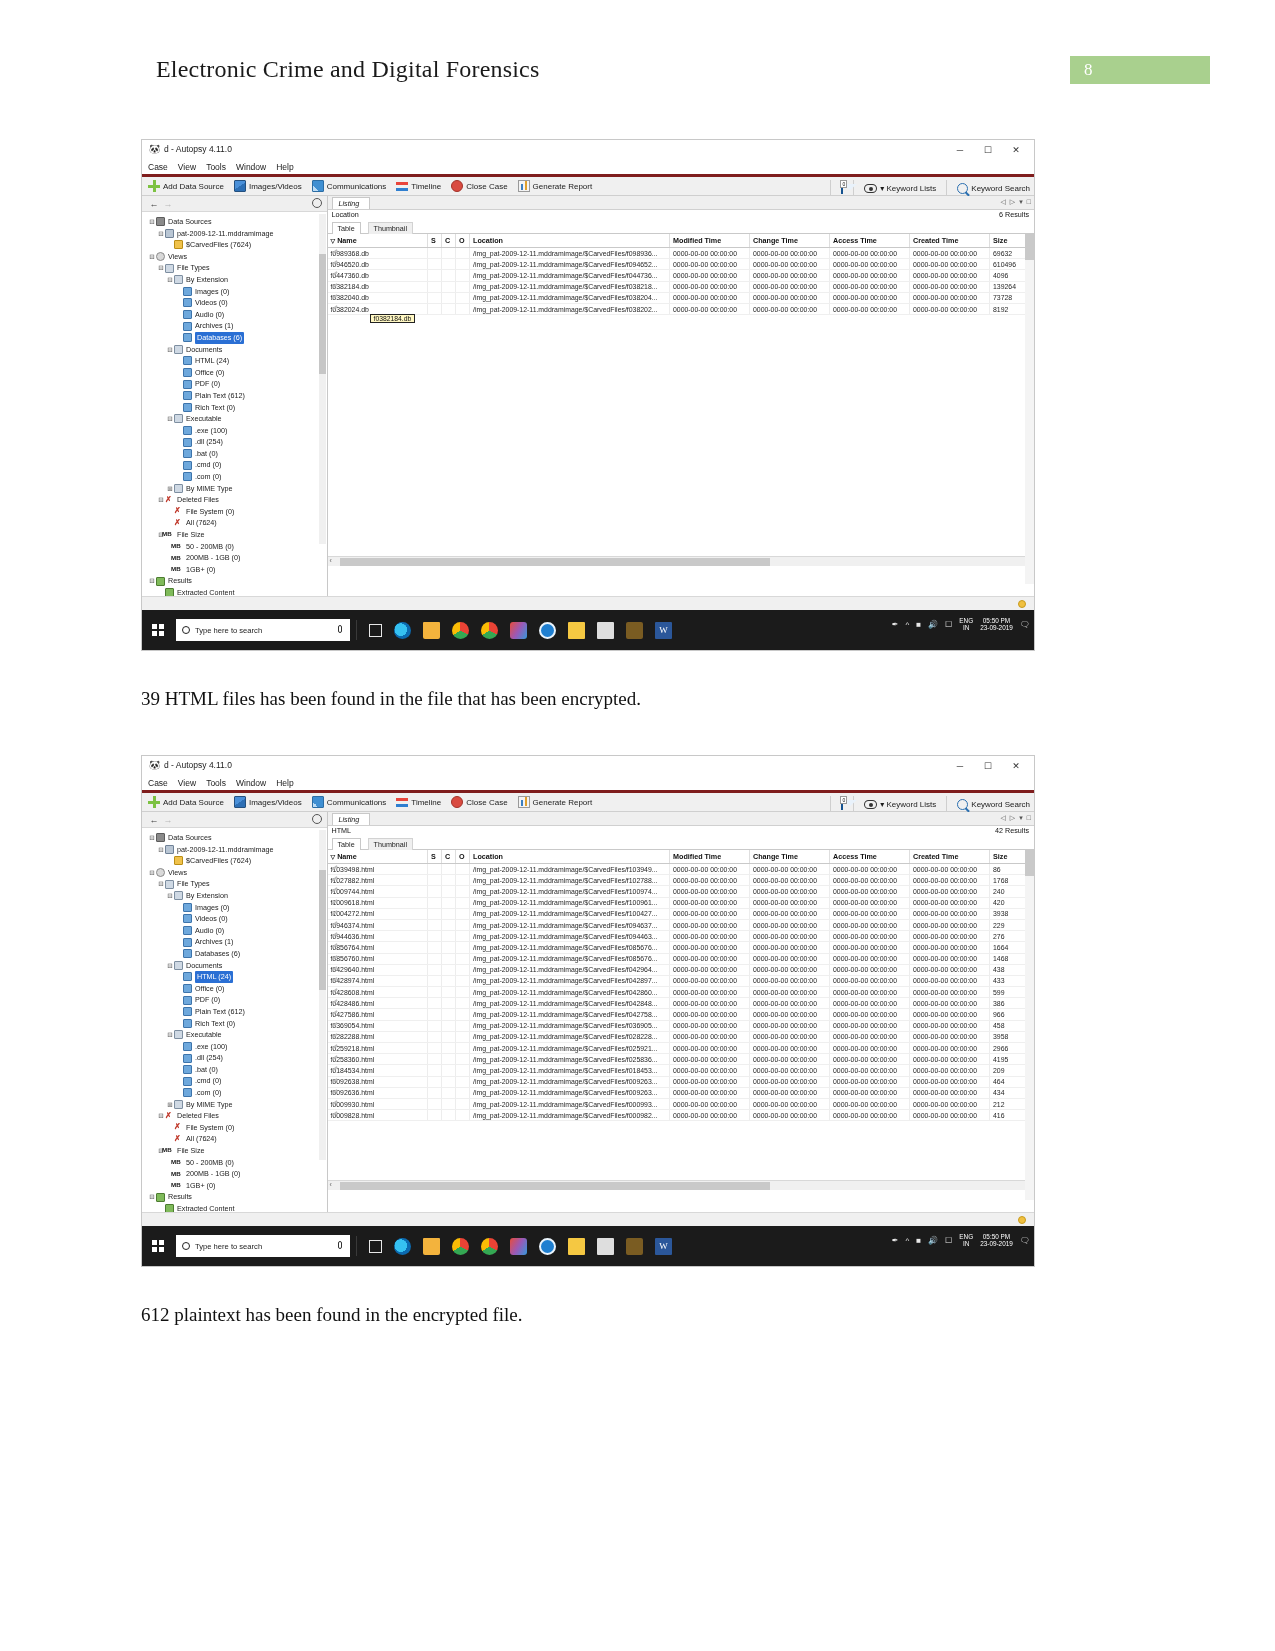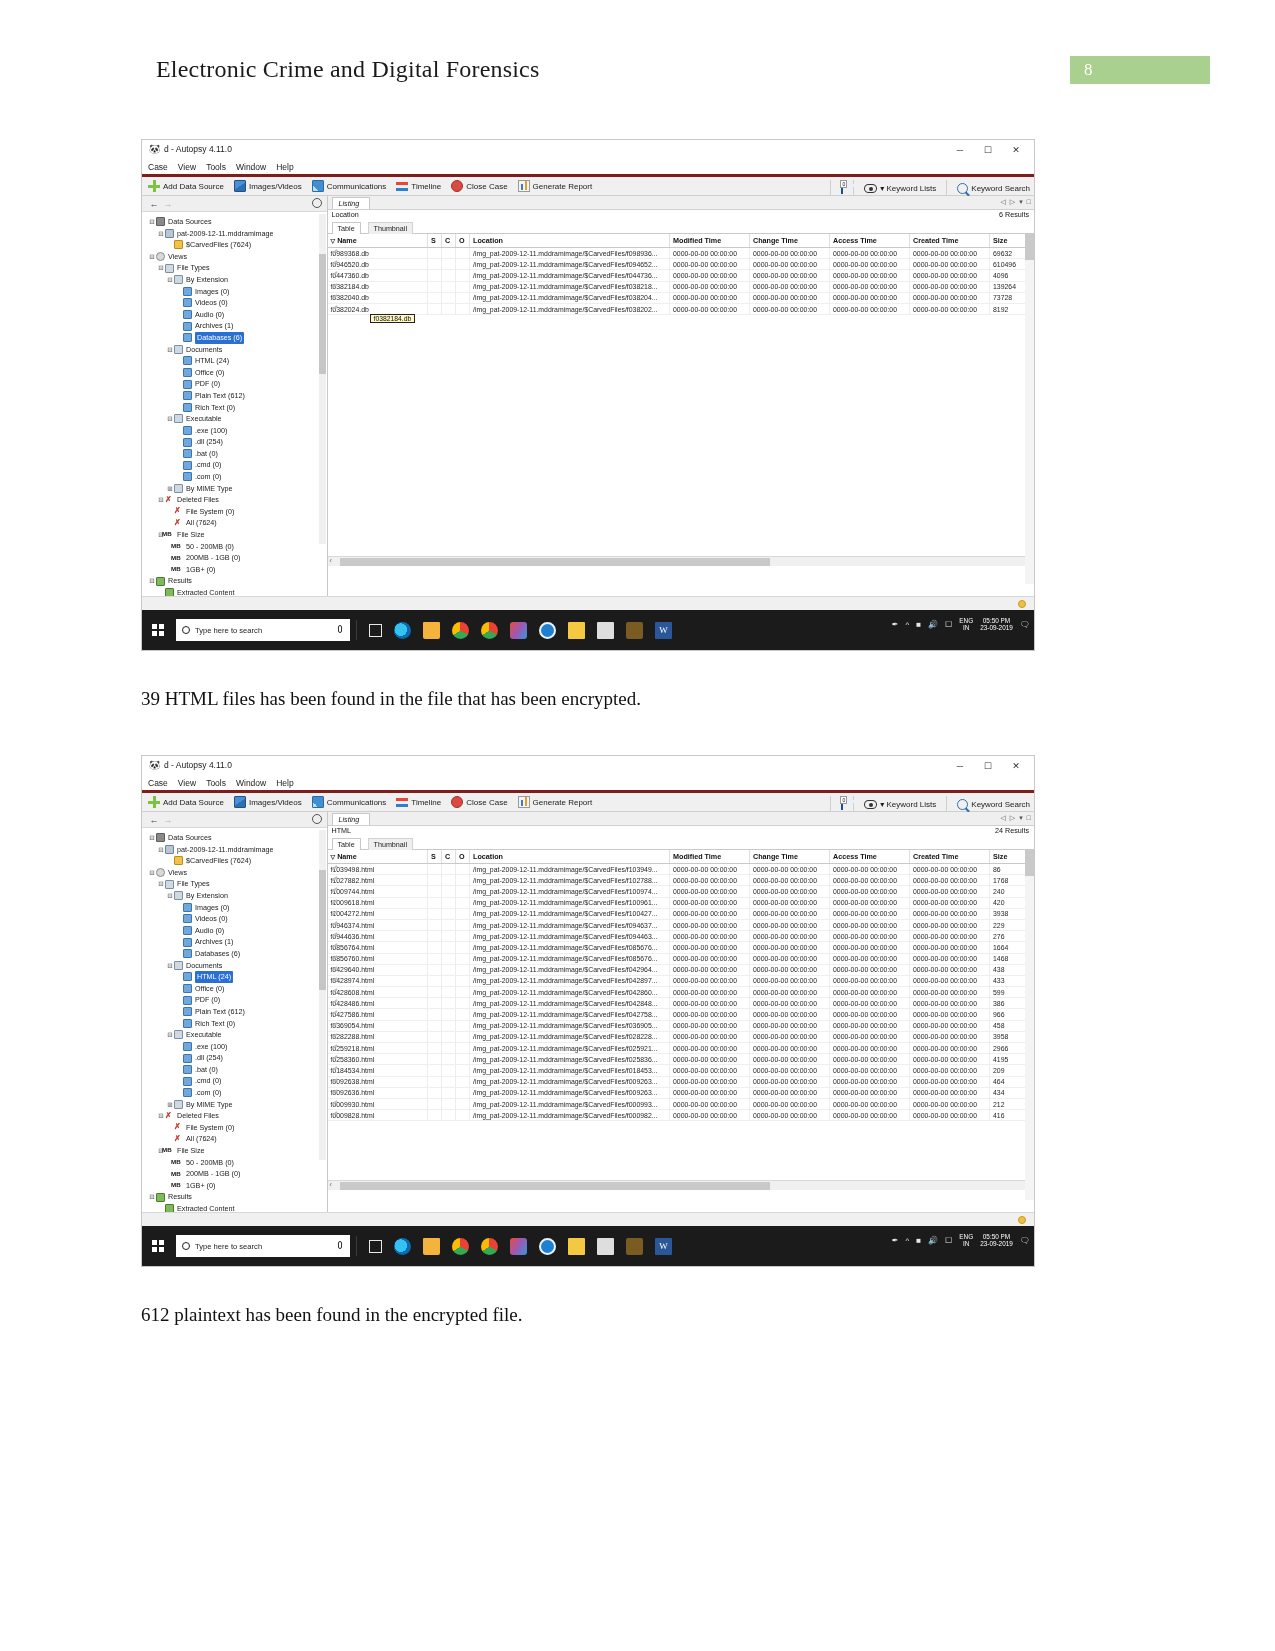--- a/index.html
+++ b/index.html
@@ -881,21 +881,21 @@
         <div class="ltab">Listing</div>
         <div class="ltabsright">
           <span>◁</span>
           <span>▷</span>
           <span>▾</span>
           <span>□</span>
         </div>
       </div>
       <div class="lsub">
         <span>HTML</span>
-        <span class="results">24 Results</span>
+        <span class="results">42 Results</span>
       </div>
       <div class="lviewtabs">
         <div class="vt active">Table</div>
         <div class="vt inactive">Thumbnail</div>
       </div>
       <div class="gridwrap tall">
         <table class="grid">
           <colgroup>
             <col style="width:100px">
               <col style="width:14px">

